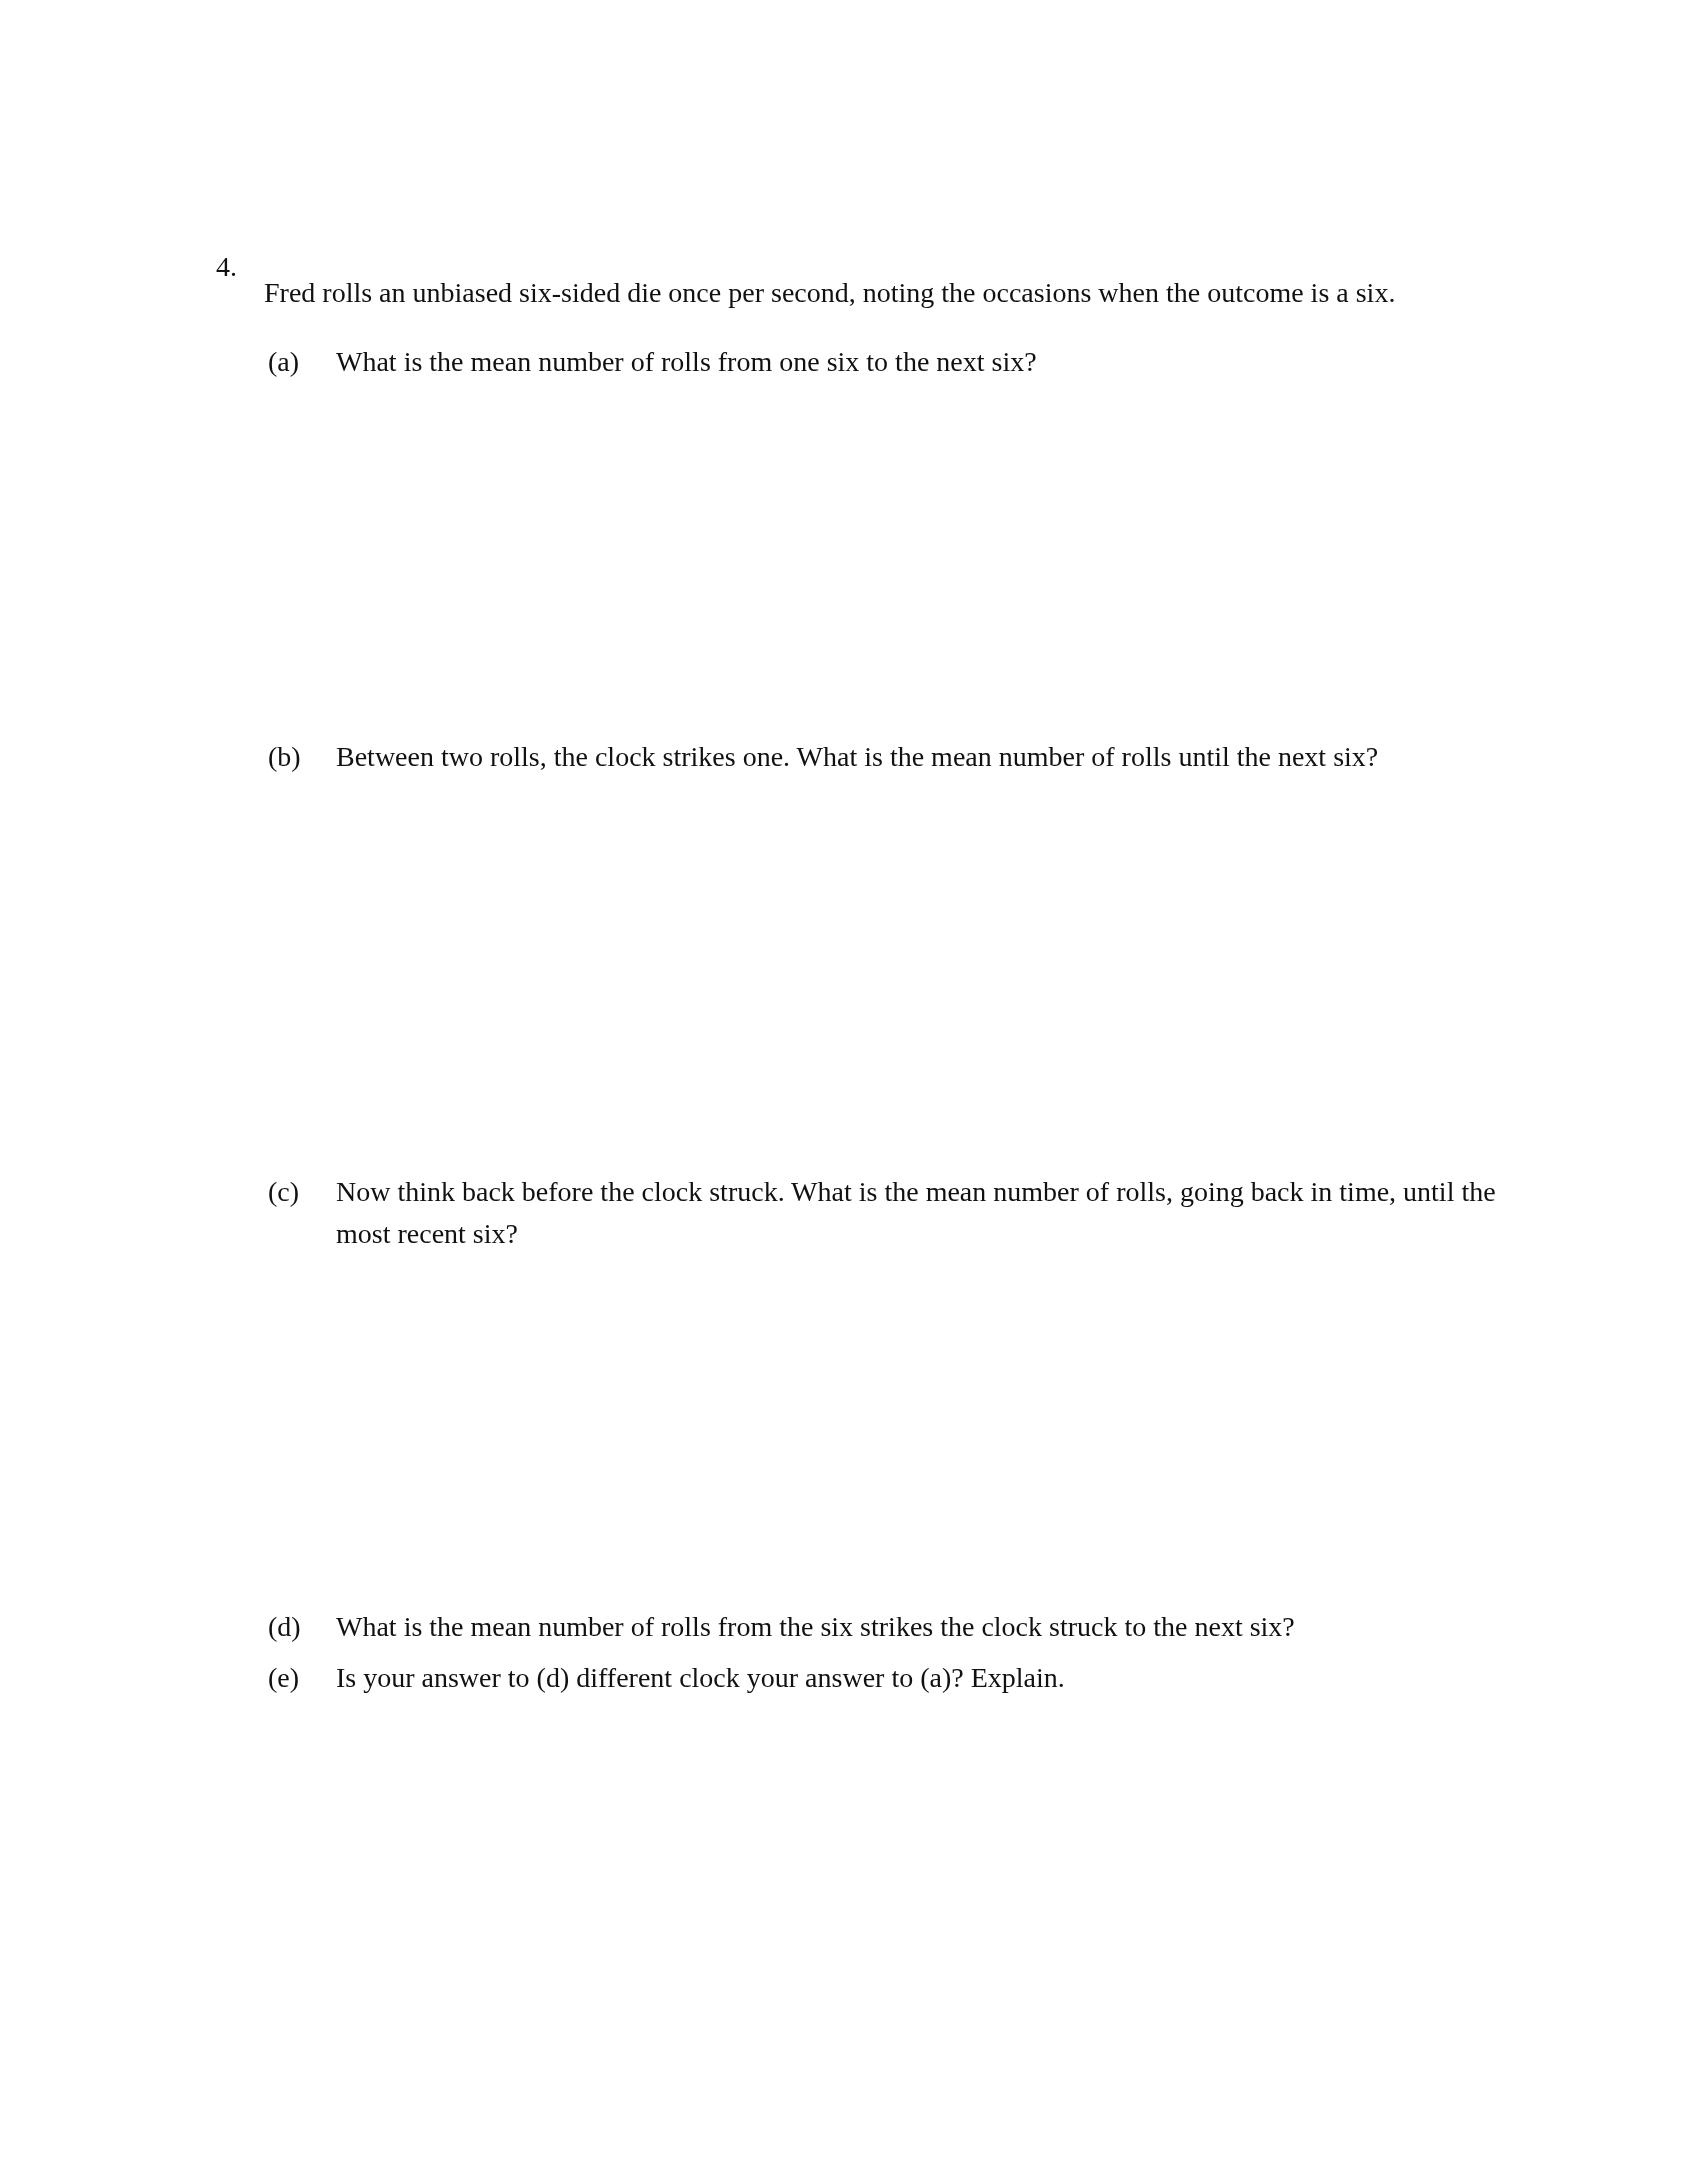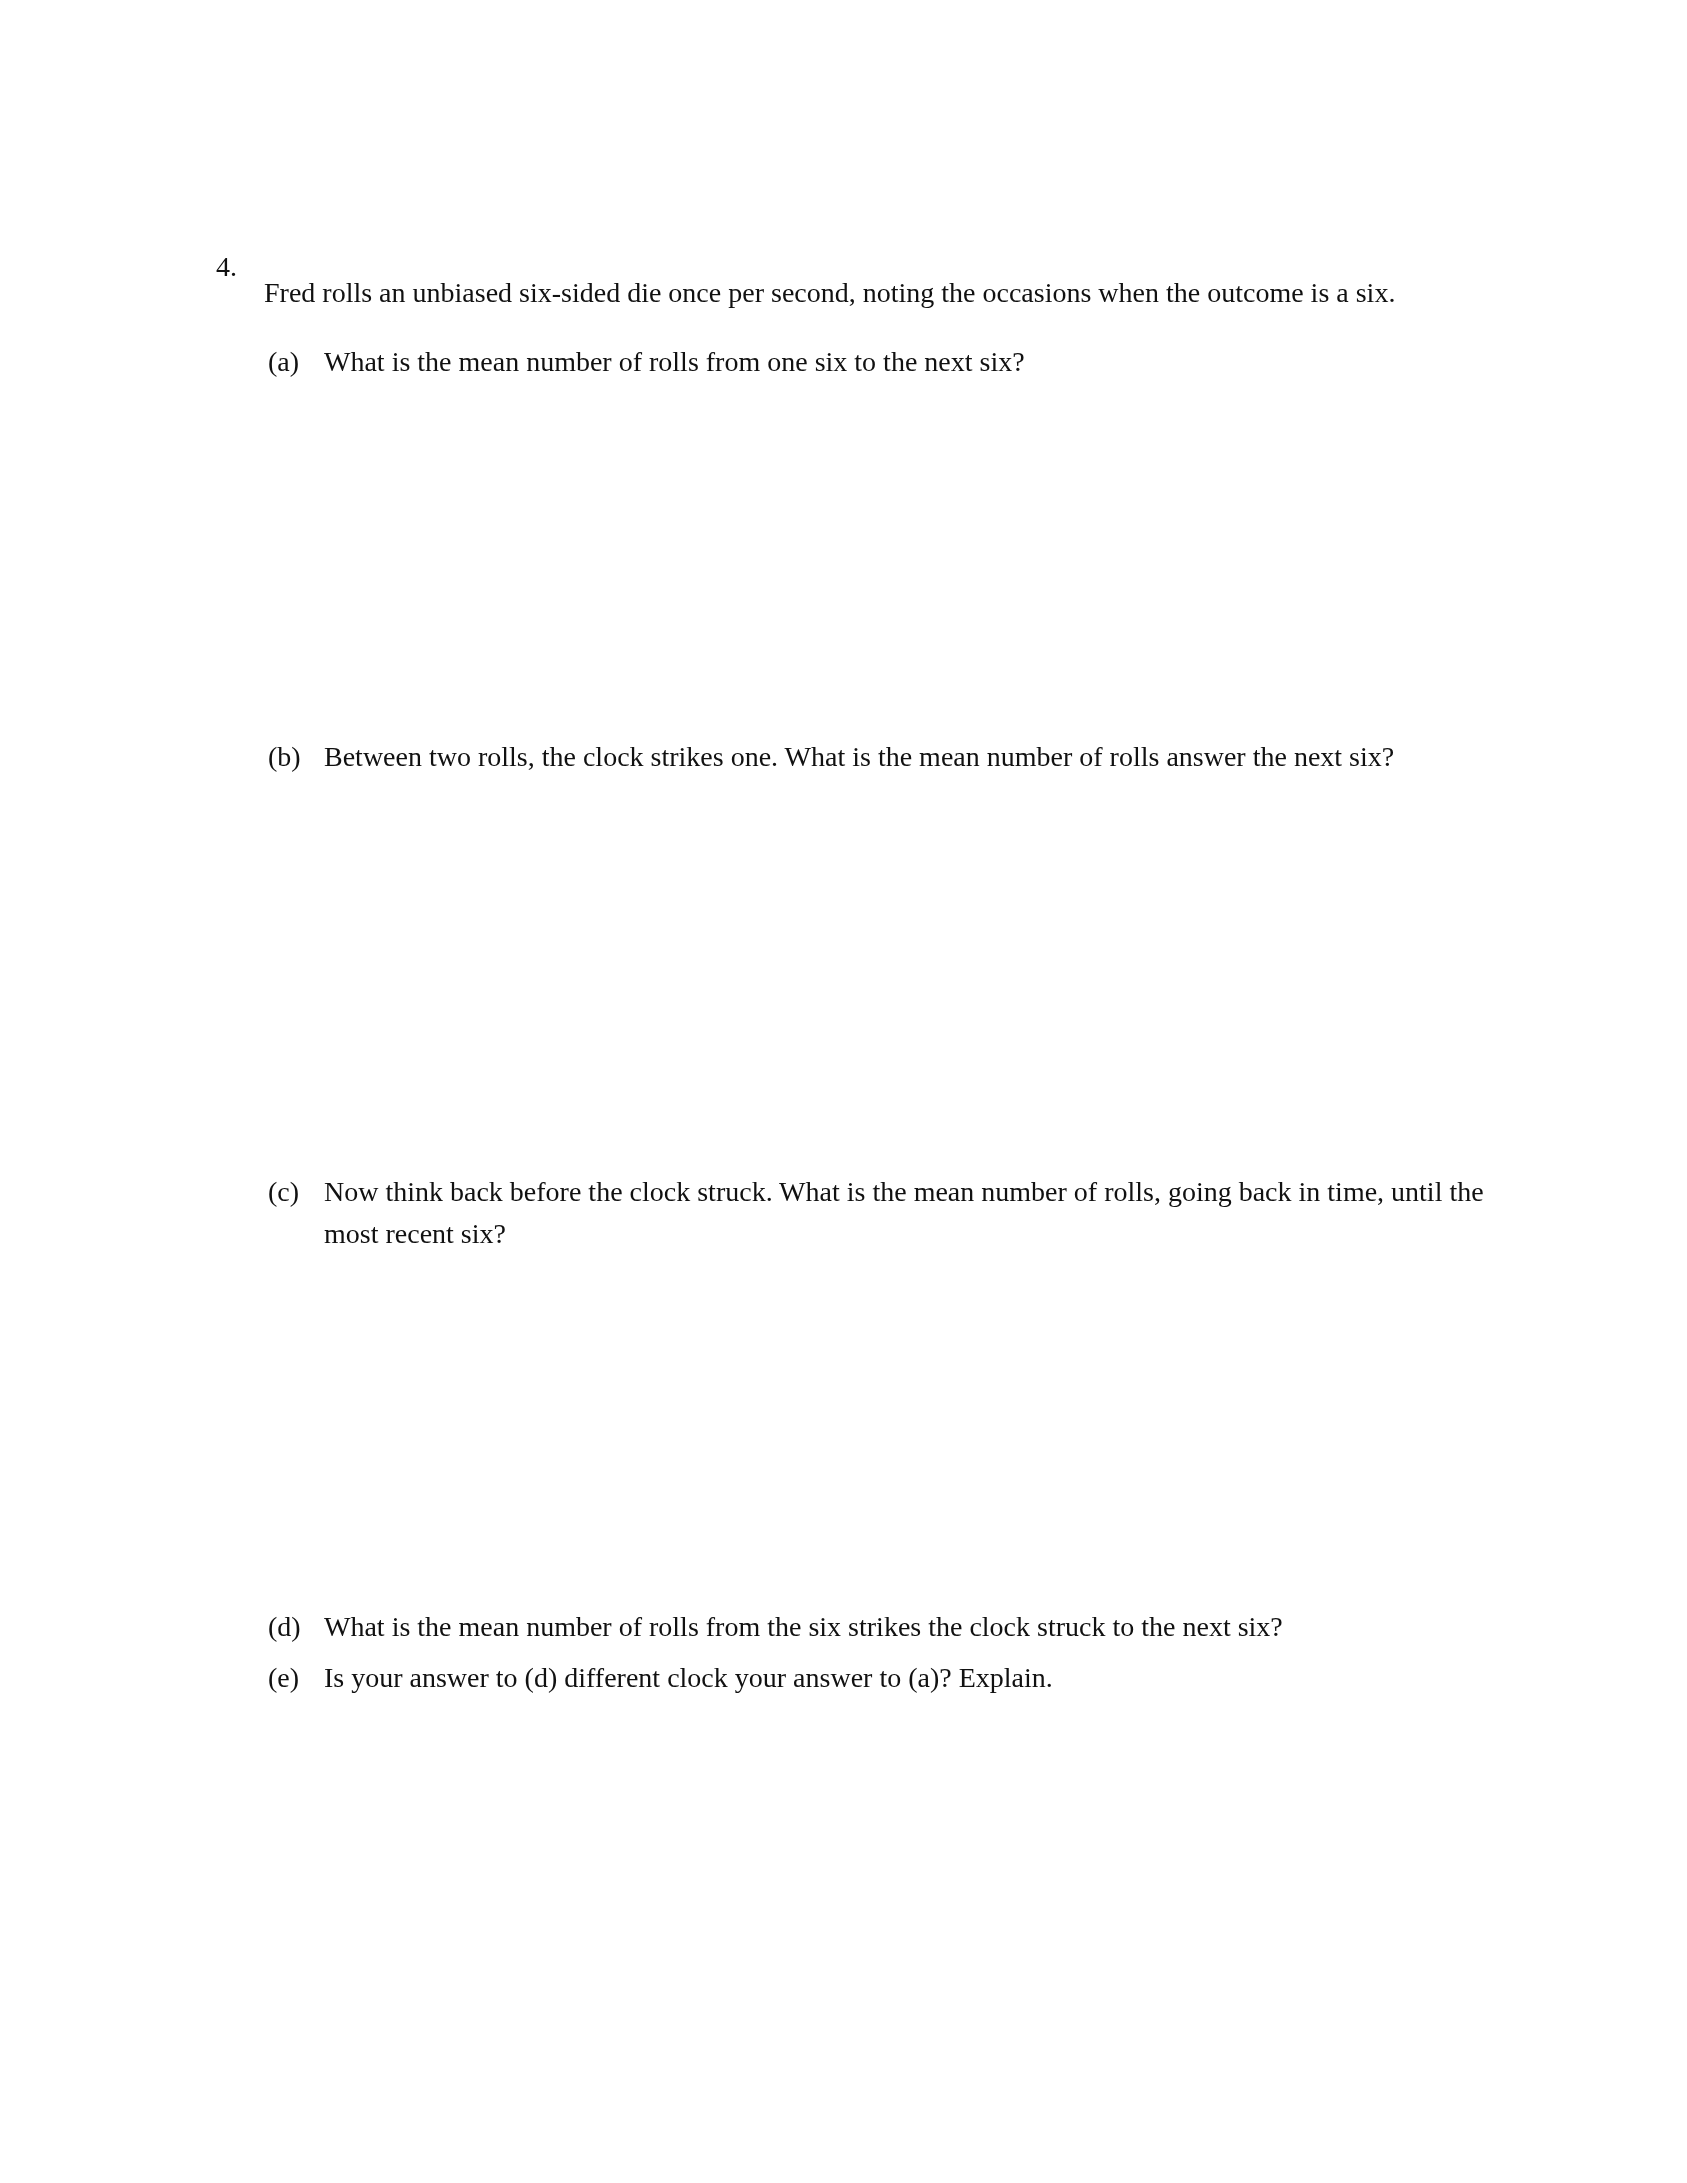--- a/index.html
+++ b/index.html
@@ -38,20 +38,21 @@
     left: 268px;
     width: 1237px;
     display: flex;
     align-items: flex-start;
   }
   .part-label {
     flex: 0 0 56px;
   }
   .part-text {
     flex: 1 1 auto;
+    margin-left: 12px;
   }
   .part-a { top: 341px; }
   .part-b { top: 736px; }
   .part-c { top: 1171px; }
   .part-d { top: 1606px; }
   .part-e { top: 1657px; }
 </style>
 </head>
 <body>
 
@@ -62,21 +63,21 @@
     <span class="intro-text">Fred rolls an unbiased six-sided die once per second, noting the occasions when the outcome is a six.</span>
   </div>
 
   <div class="part part-a">
     <span class="part-label">(a)</span>
     <span class="part-text">What is the mean number of rolls from one six to the next six?</span>
   </div>
 
   <div class="part part-b">
     <span class="part-label">(b)</span>
-    <span class="part-text">Between two rolls, the clock strikes one. What is the mean number of rolls answer the next six?</span>
+    <span class="part-text">Between two rolls, the clock strikes one. What is the mean number of rolls until the next six?</span>
   </div>
 
   <div class="part part-c">
     <span class="part-label">(c)</span>
     <span class="part-text">Now think back before the clock struck. What is the mean number of rolls, going back in time, until the most recent six?</span>
   </div>
 
   <div class="part part-d">
     <span class="part-label">(d)</span>
     <span class="part-text">What is the mean number of rolls from the six strikes the clock struck to the next six?</span>

